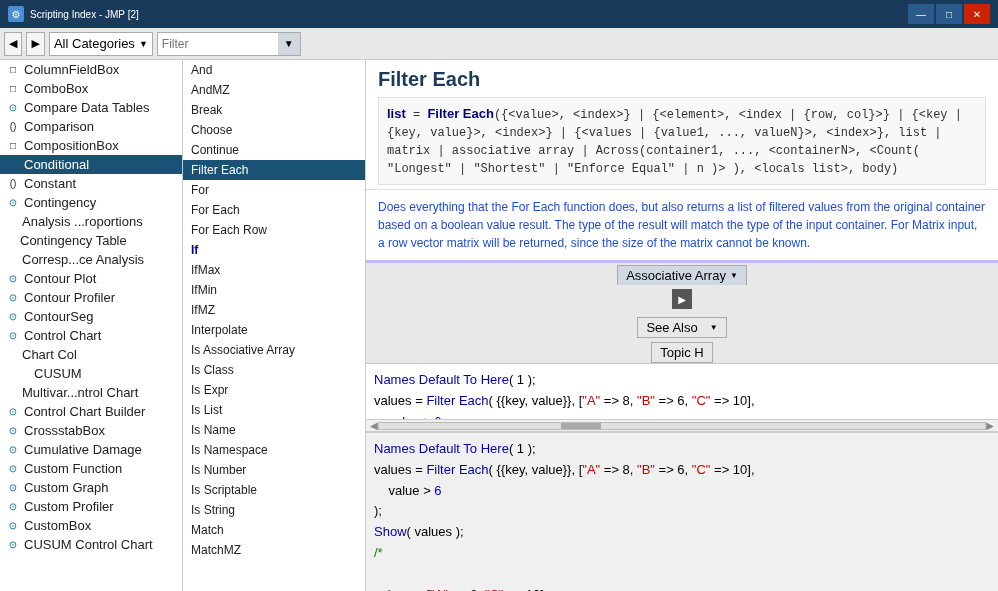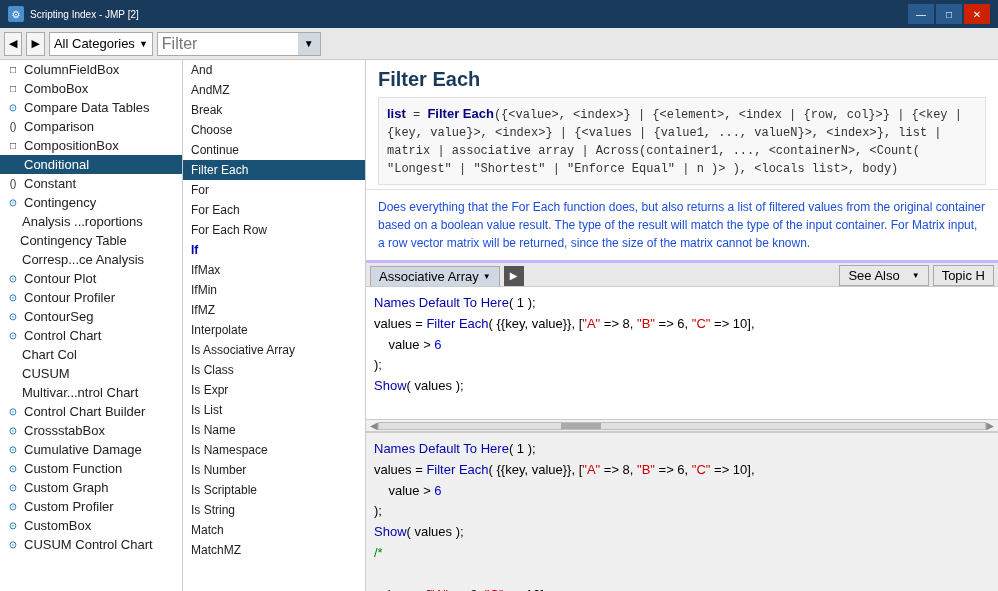--- a/index.html
+++ b/index.html
@@ -59,23 +59,23 @@
       height: 24px;
       display: flex;
       align-items: center;
       border: 1px solid #aaa;
       background: white;
     }
     .search-input {
       border: none;
       outline: none;
       height: 22px;
-      width: 140px;
+      width: 120px;
       padding: 0 4px;
-      font-size: 16px;
+      font-size: 12px;
       color: #999;
     }
     .search-btn { width: 22px; height: 22px; background: #d0d8e0; border: none; cursor: pointer; display: flex; align-items: center; justify-content: center; font-size: 10px; }
 
     
     .main-content {
       display: flex;
       flex: 1;
       overflow: hidden;
     }
@@ -197,20 +197,21 @@
       flex-direction: column;
     }
     .code-tabs {
       display: flex;
       align-items: center;
       background: #e8e8e8;
       border-bottom: 1px solid #ccc;
       padding: 2px 4px 0 4px;
       gap: 4px;
       flex-shrink: 0;
+      flex-direction: column;
     }
     .code-tab {
       display: flex;
       align-items: center;
       background: #d0d8e4;
       border: 1px solid #aaa;
       border-bottom: none;
       padding: 2px 8px;
       font-size: 12px;
       cursor: pointer;
@@ -379,21 +380,21 @@
         <span class="item-icon" style="color:#0066aa;">⊙</span>
         <span>ContourSeg</span>
       </div>
       <div class="left-item">
         <span class="item-icon" style="color:#0066aa;">⊙</span>
         <span>Control Chart</span>
       </div>
       <div class="left-item" style="padding-left:22px;">
         <span>Chart Col</span>
       </div>
-      <div class="left-item" style="padding-left:22px;">
+      <div class="left-item" style="padding-left:34px;">
         <span>CUSUM</span>
       </div>
       <div class="left-item" style="padding-left:22px;">
         <span>Multivar...ntrol Chart</span>
       </div>
       <div class="left-item">
         <span class="item-icon" style="color:#0066aa;">⊙</span>
         <span>Control Chart Builder</span>
       </div>
       <div class="left-item">

